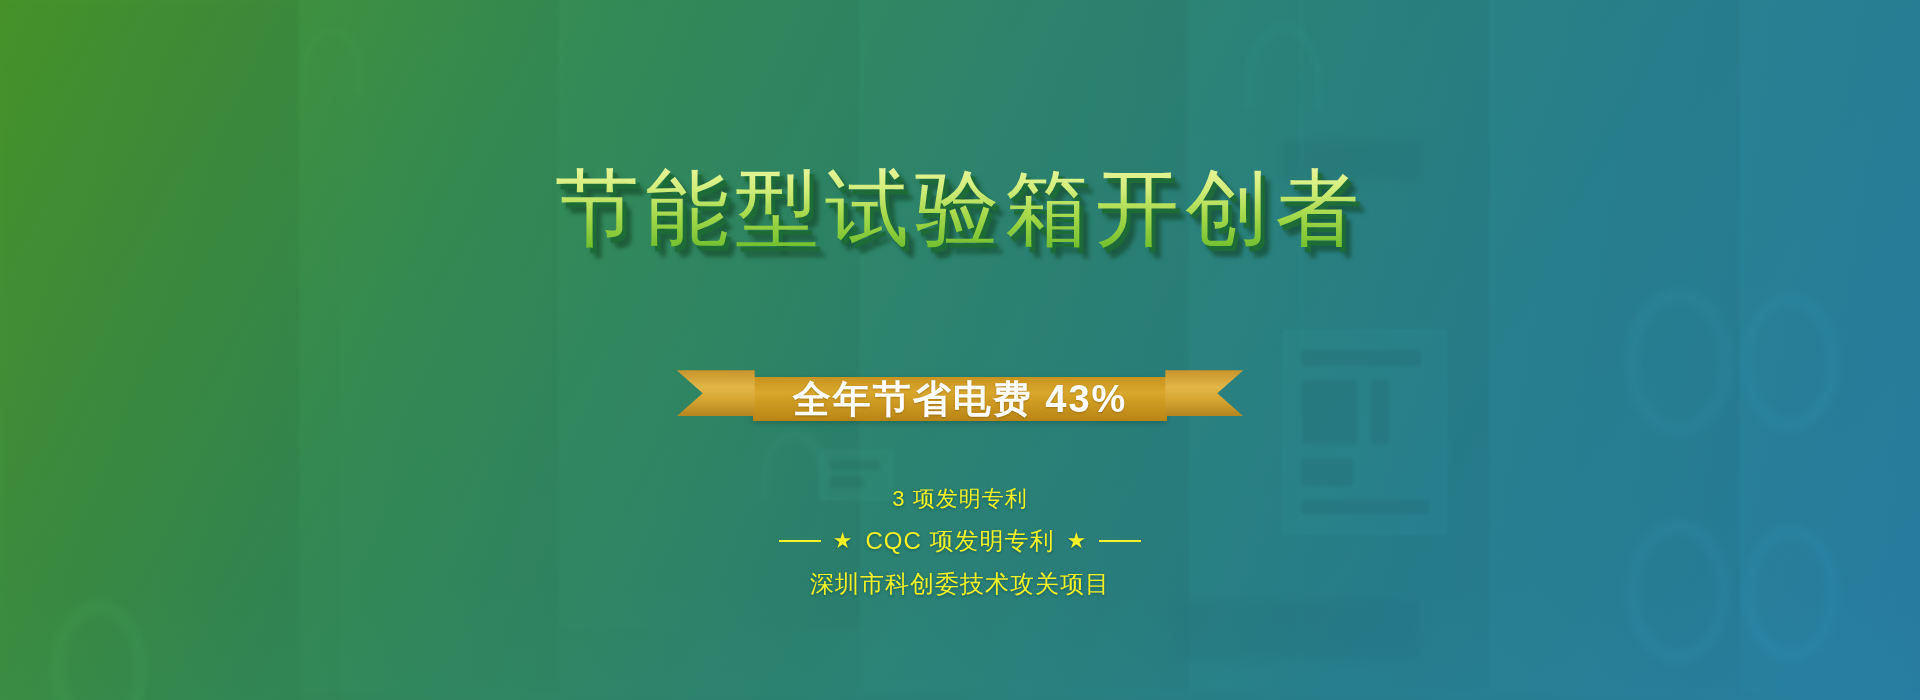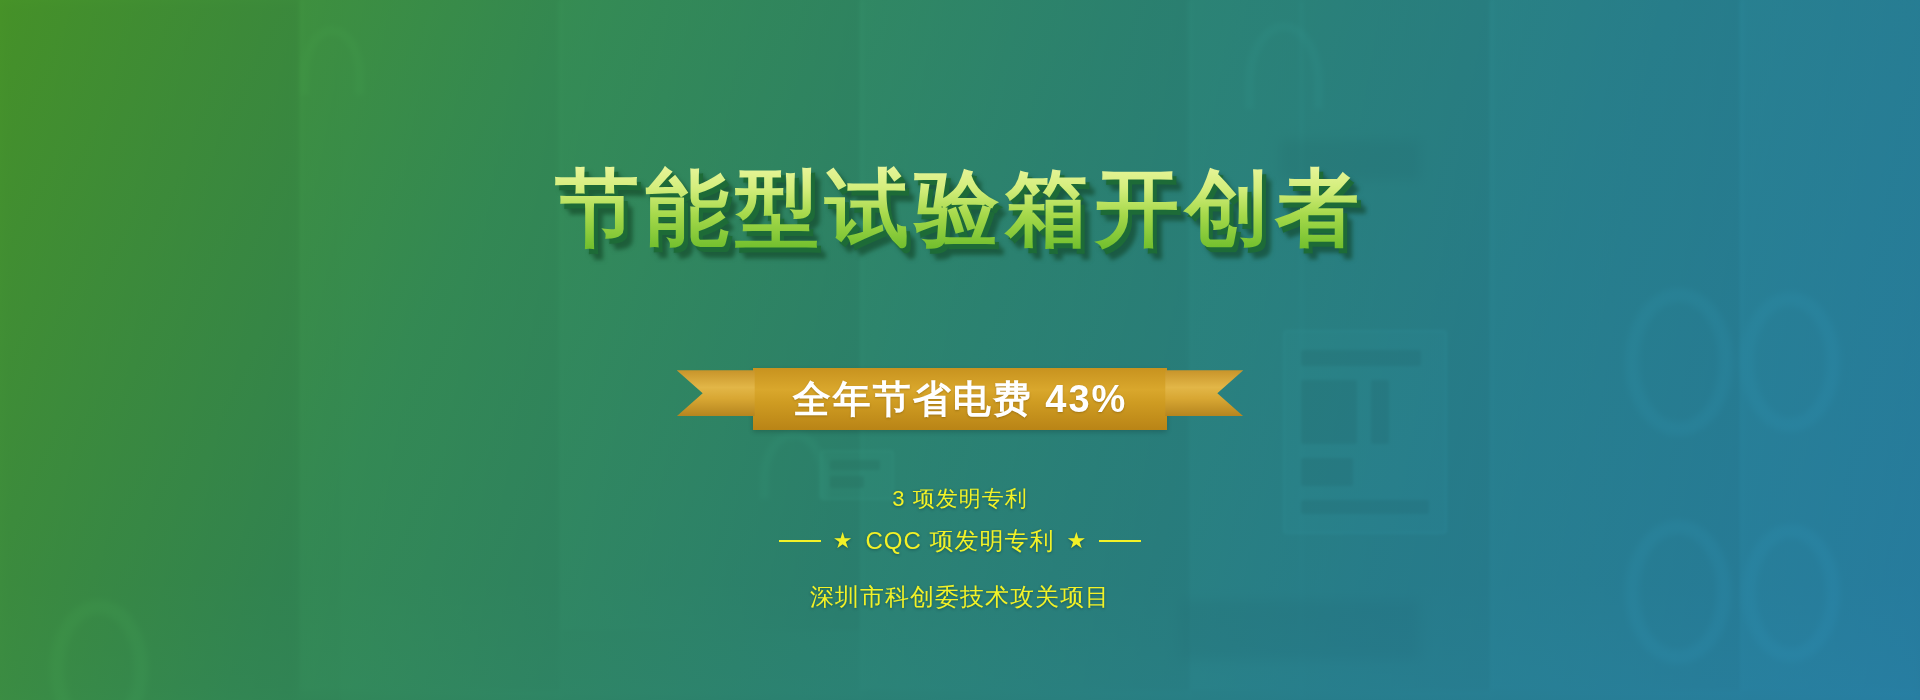--- a/index.html
+++ b/index.html
@@ -81,21 +81,21 @@
 
   
   .content{
     position:absolute; inset:0;
     display:flex; flex-direction:column; align-items:center;
   }
 
   .headline{
     margin-top:166px;
     font-size:84px;
-    font-weight:700;
+    font-weight:400;
     letter-spacing:6px;
     line-height:1;
     white-space:nowrap;
     background-image:linear-gradient(to bottom,#e8f59a 0%,#d4ee7d 26%,#a6d94b 58%,#6fbe2c 100%);
     -webkit-background-clip:text;
     background-clip:text;
     color:transparent;
     -webkit-text-fill-color:transparent;
     filter:drop-shadow(4px 5px 0 #1d6b37) drop-shadow(5px 6px 2px rgba(12,60,30,.55));
   }
@@ -115,21 +115,21 @@
   }
   .wing-left{
     clip-path:polygon(0 0,100% 0,100% 100%,0 100%,26px 50%);
     margin-right:-2px;
   }
   .wing-right{
     clip-path:polygon(0 0,100% 0,calc(100% - 26px) 50%,100% 100%,0 100%);
     margin-left:-2px;
   }
   .ribbon-main{
-    height:62px;
+    height:44px;
     padding:0 40px;
     display:flex; align-items:center; justify-content:center;
     background:linear-gradient(to bottom,#c8931f 0%,#d9a72c 35%,#cf9c22 55%,#b98416 100%);
     box-shadow:0 2px 5px rgba(0,0,0,.18);
     margin-top:12px;
   }
   .ribbon-text{
     color:#ffffff;
     font-size:38px;
     font-weight:700;
@@ -150,21 +150,21 @@
     line-height:1.0;
     white-space:nowrap;
     letter-spacing:1px;
   }
   .cred-line.l1{ font-size:22px; }
   .cred-line.l2{
     margin-top:19px;
     display:flex; align-items:center; gap:12px;
     font-size:24px;
   }
-  .cred-line.l3{ margin-top:32px; font-size:24px; }
+  .cred-line.l3{ margin-top:19px; font-size:24px; }
   .dash{
     display:inline-block;
     width:42px; height:2px;
     background:#f2f227;
   }
   .star{ font-size:22px; line-height:1; }
 </style>
 </head>
 <body>
 

